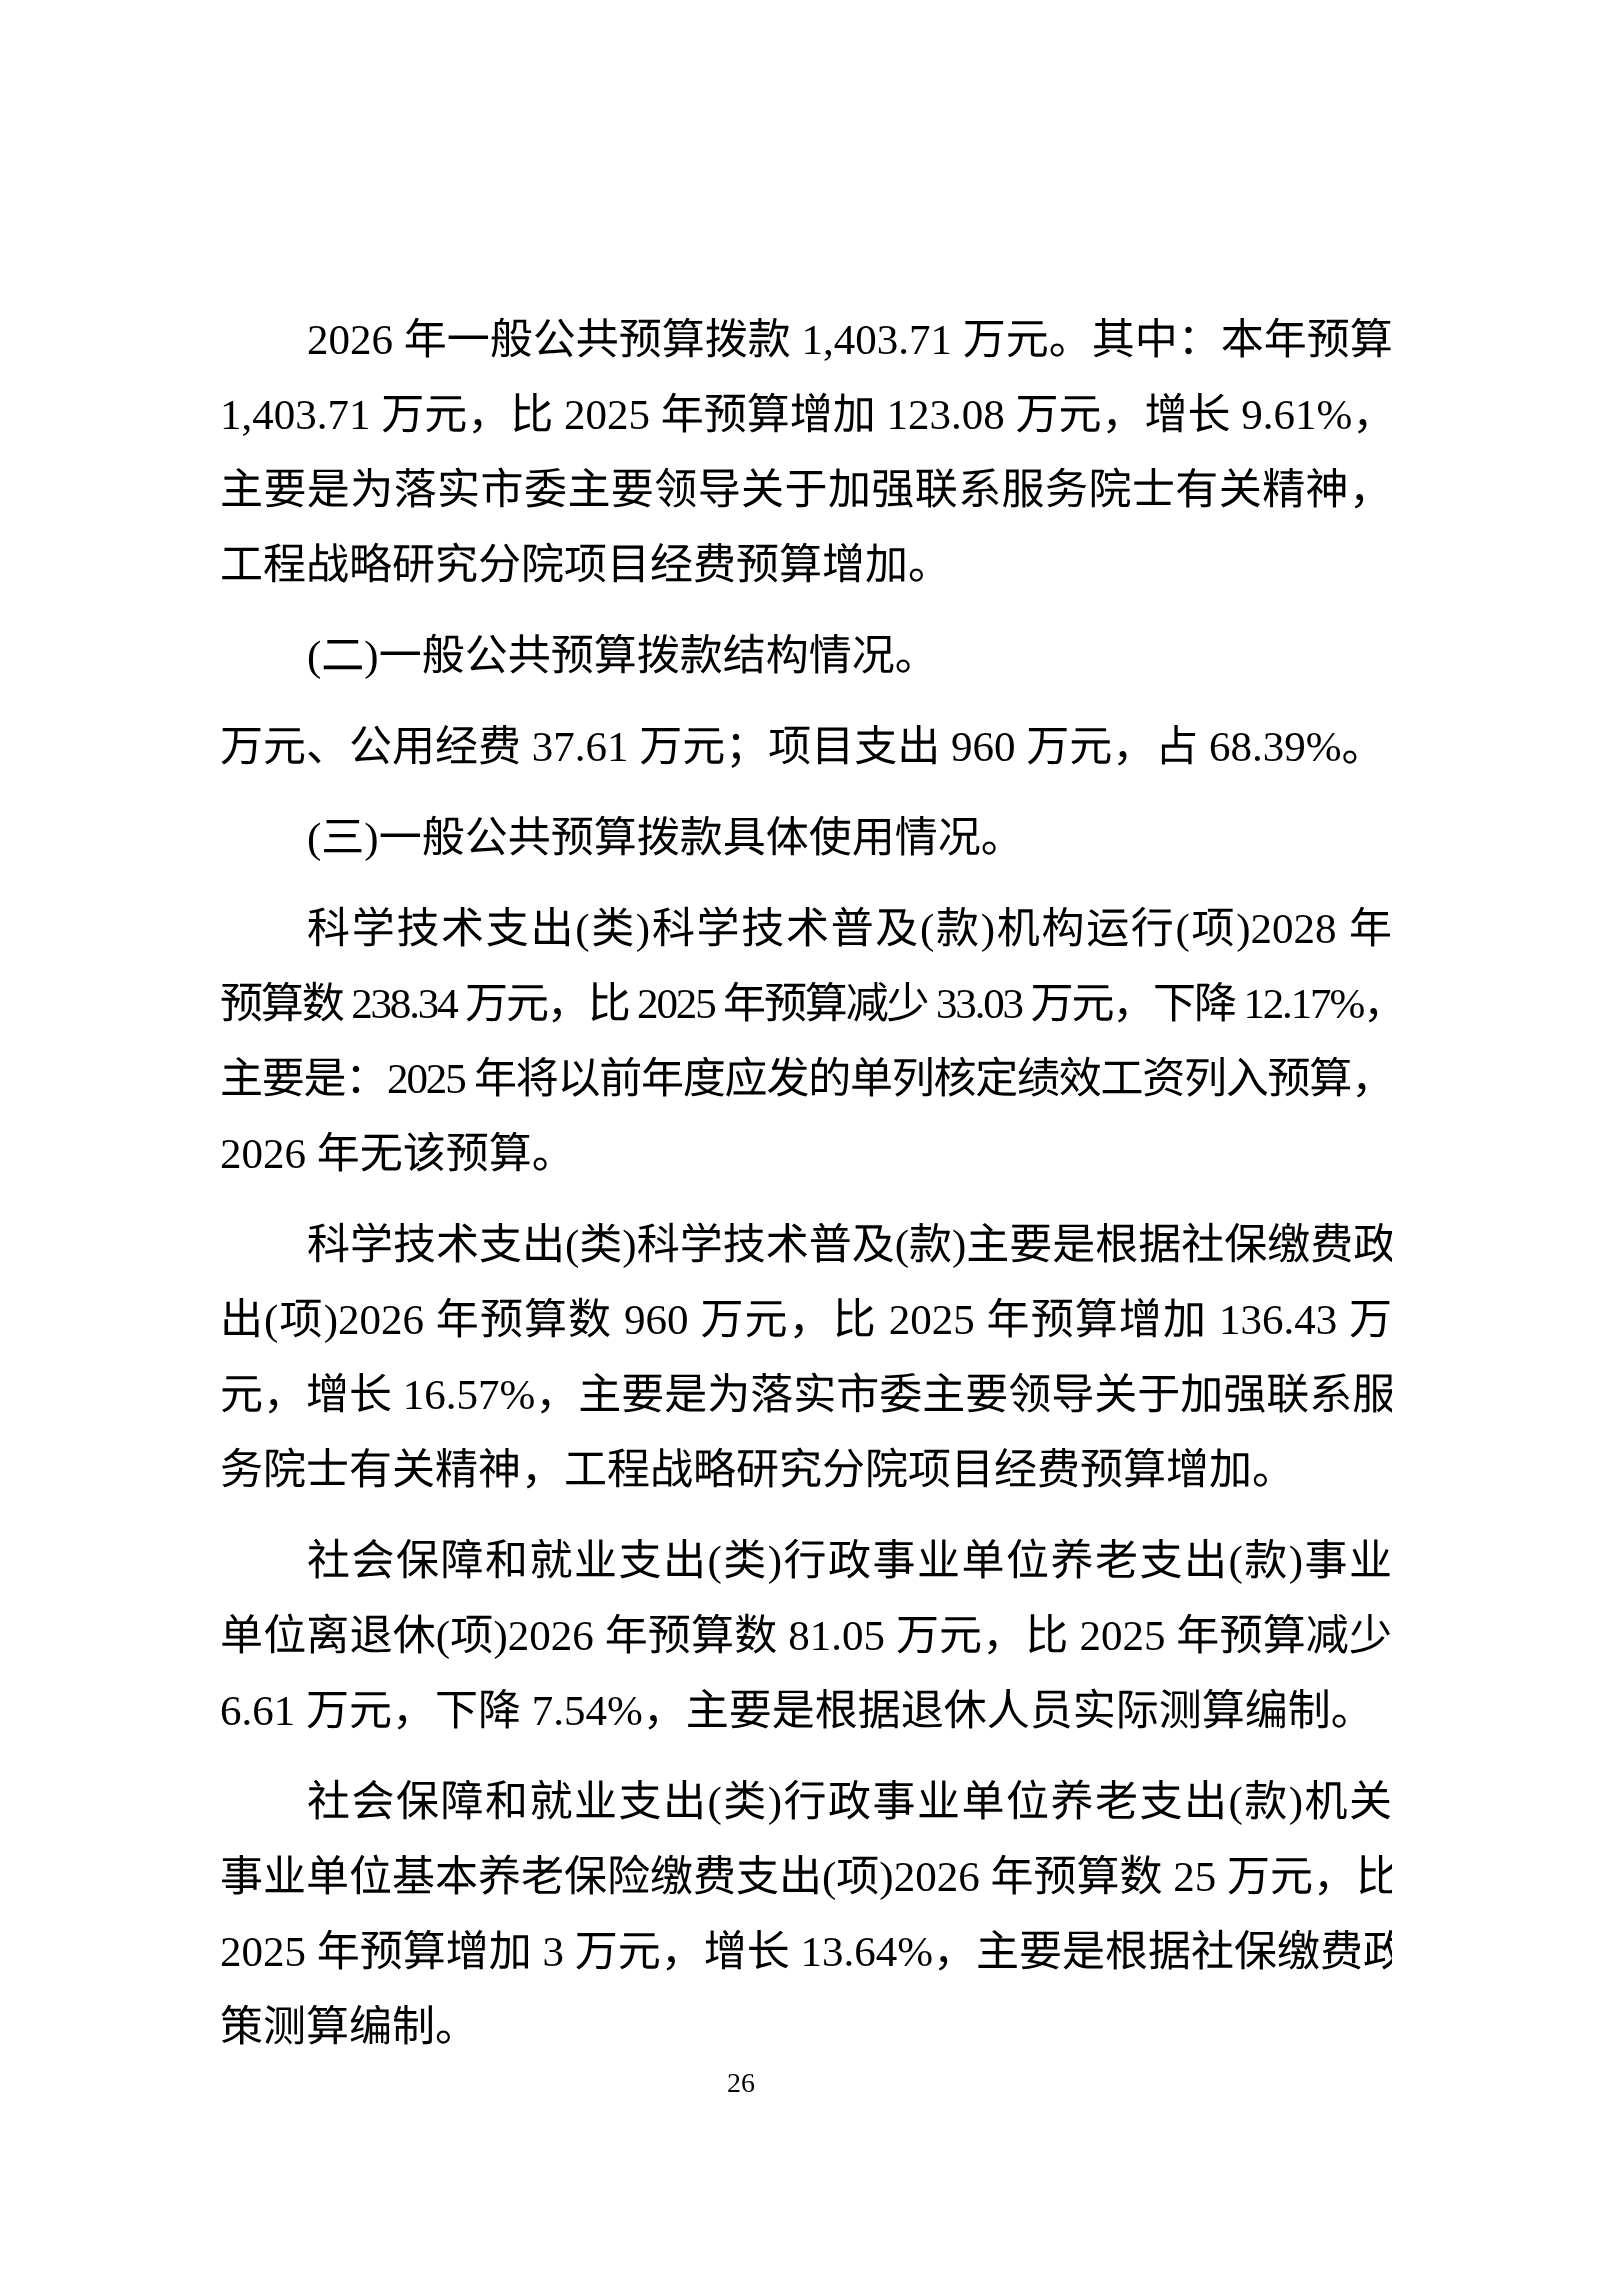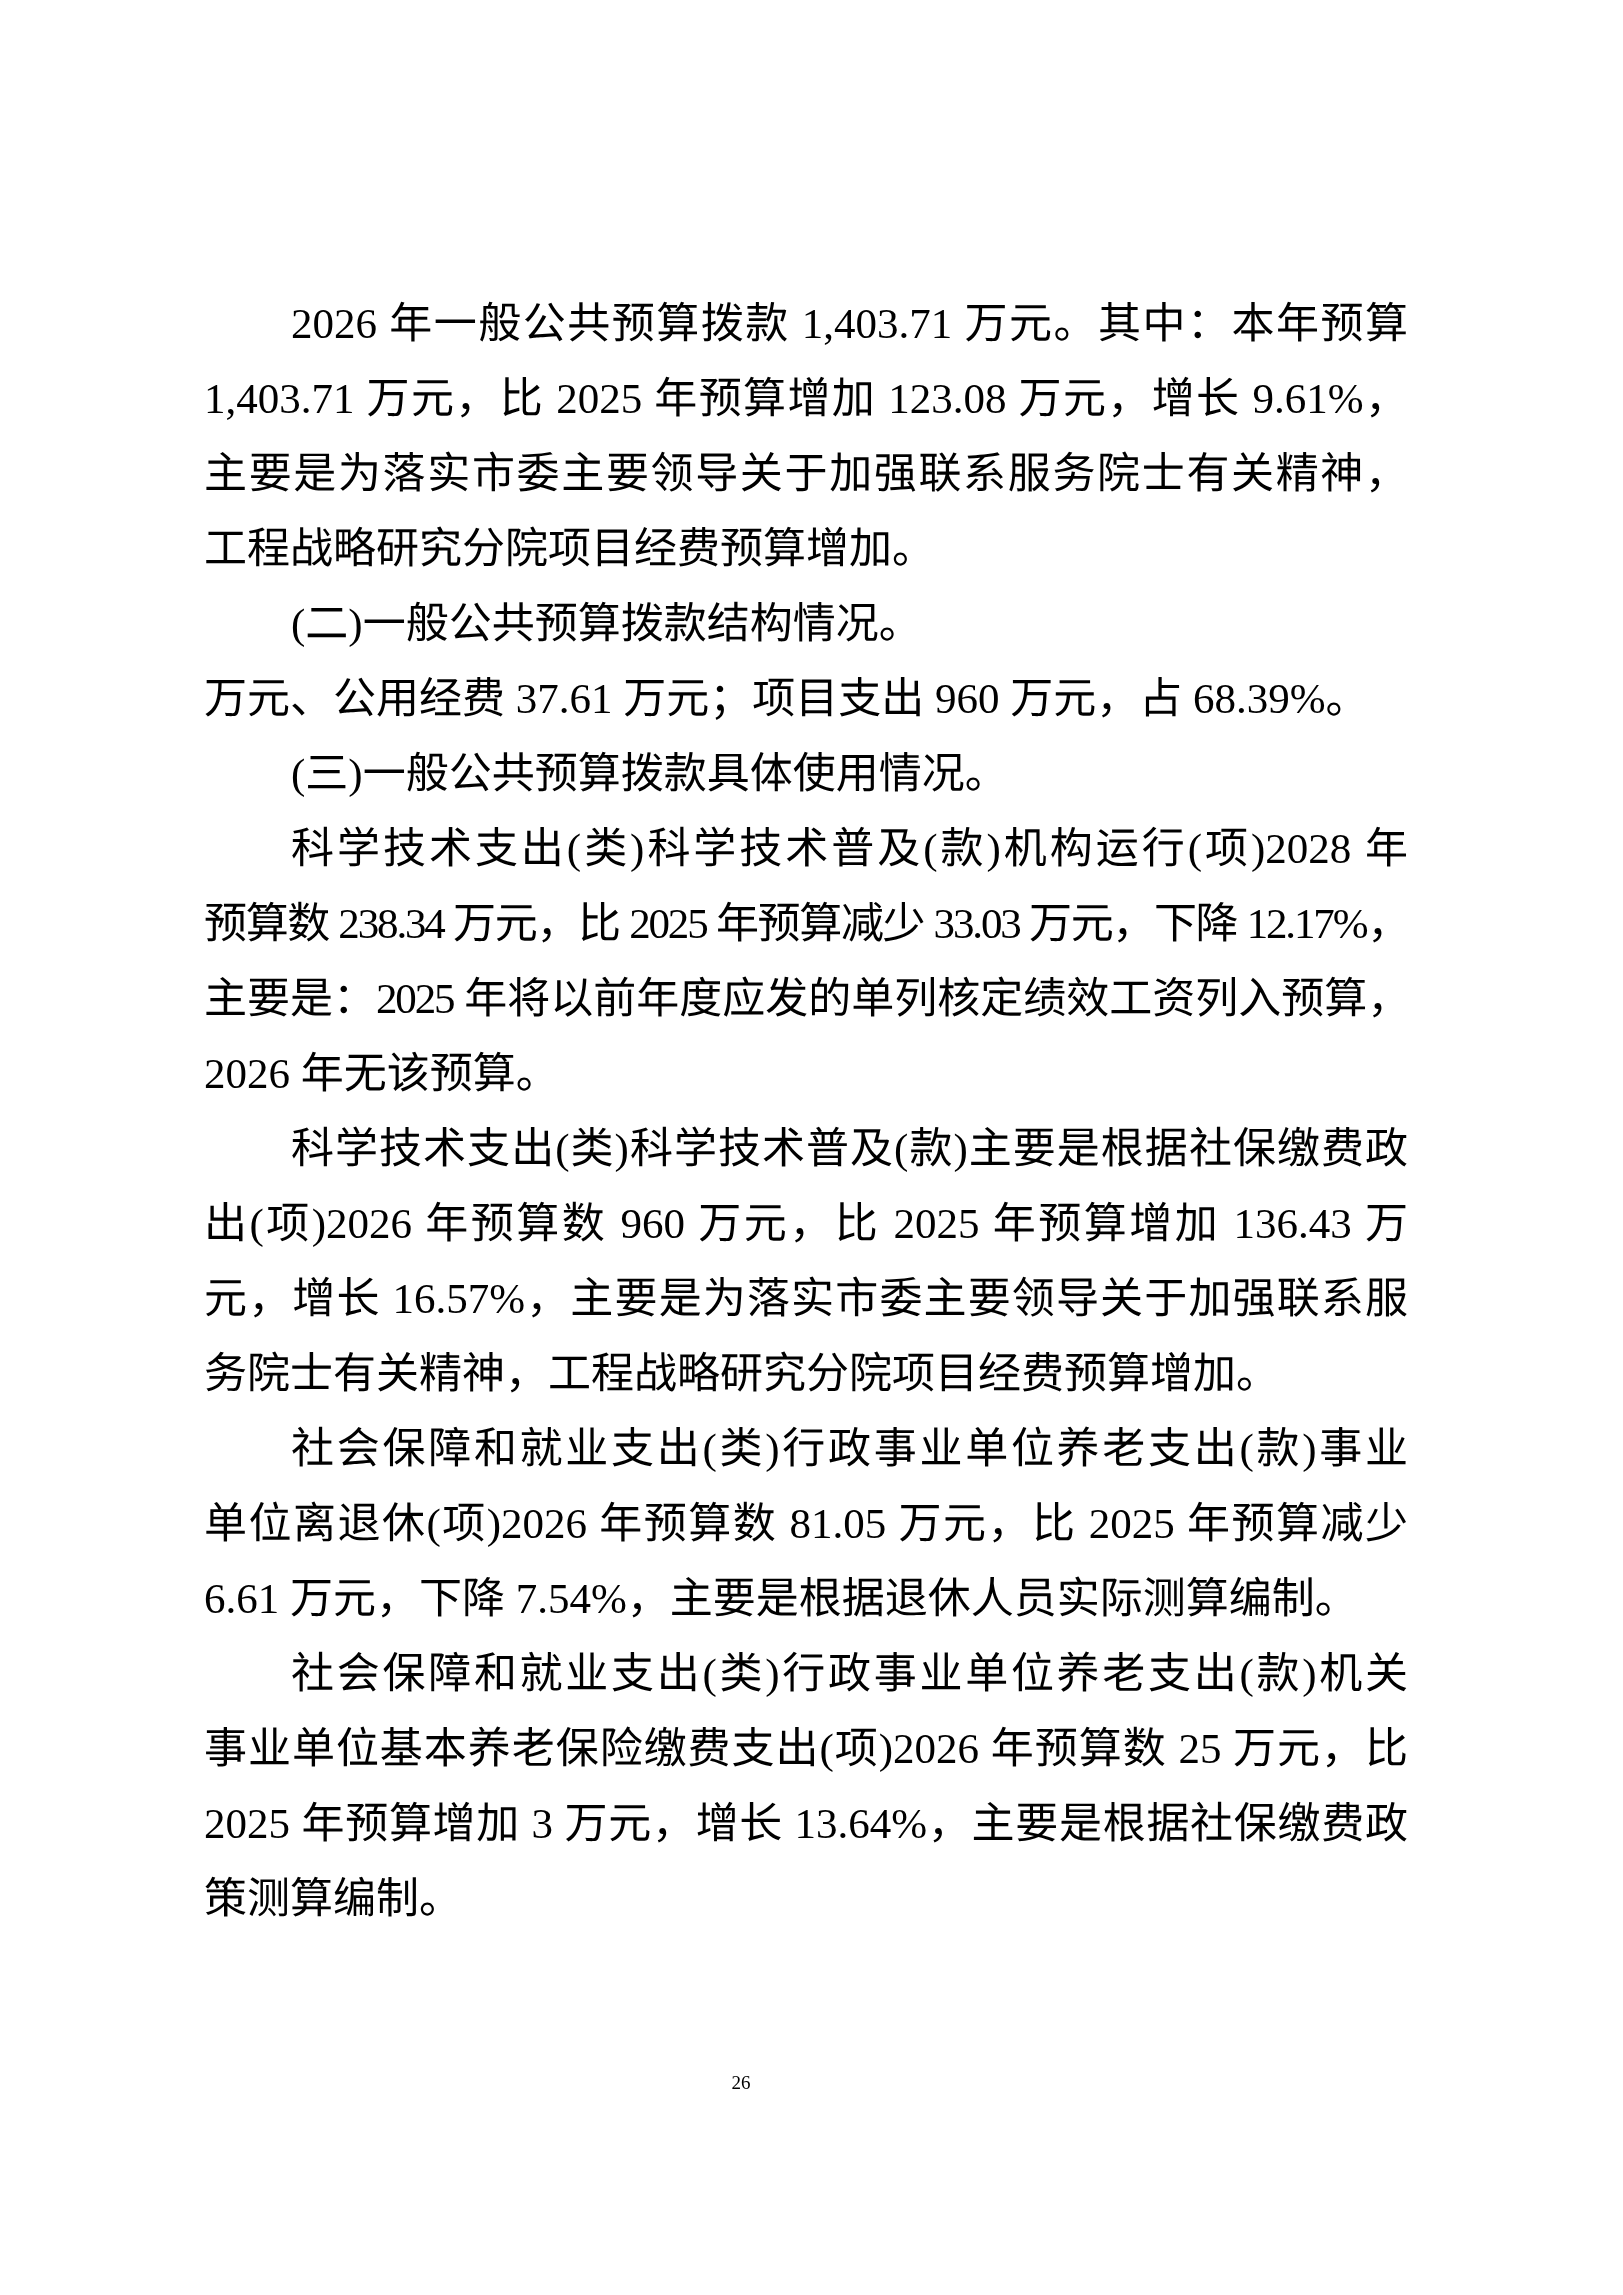--- a/index.html
+++ b/index.html
@@ -25,40 +25,40 @@
   }
   .text-block {
     position: absolute;
     left: 204px;
     top: 286px;
     width: 1204px;
     font-size: 43px;
     line-height: 75px;
     letter-spacing: 0;
   }
-  .paragraph { margin: 0; padding: 0; }
+  .paragraph { margin: 16px; padding: 0; }
   .line {
     white-space: nowrap;
     overflow: hidden;
     text-align: justify;
     text-align-last: left;
   }
   
   .line.fill { text-align-last: justify; }
   
   .line.first { text-indent: 87px; }
   
   .line.tight { letter-spacing: -0.05em; }
   .footer {
     position: absolute;
     left: 0;
     top: 2065px;
     width: 1482px;
     text-align: center;
-    font-size: 19px;
+    font-size: 28px;
     line-height: 36px;
   }
 </style>
 </head>
 <body>
 
 <div class="page">
   <main class="text-block" id="paragraphs-root">
       <div class="paragraph">
         <div class="line first fill">2026 年一般公共预算拨款 1,403.71 万元。其中：本年预算</div>

